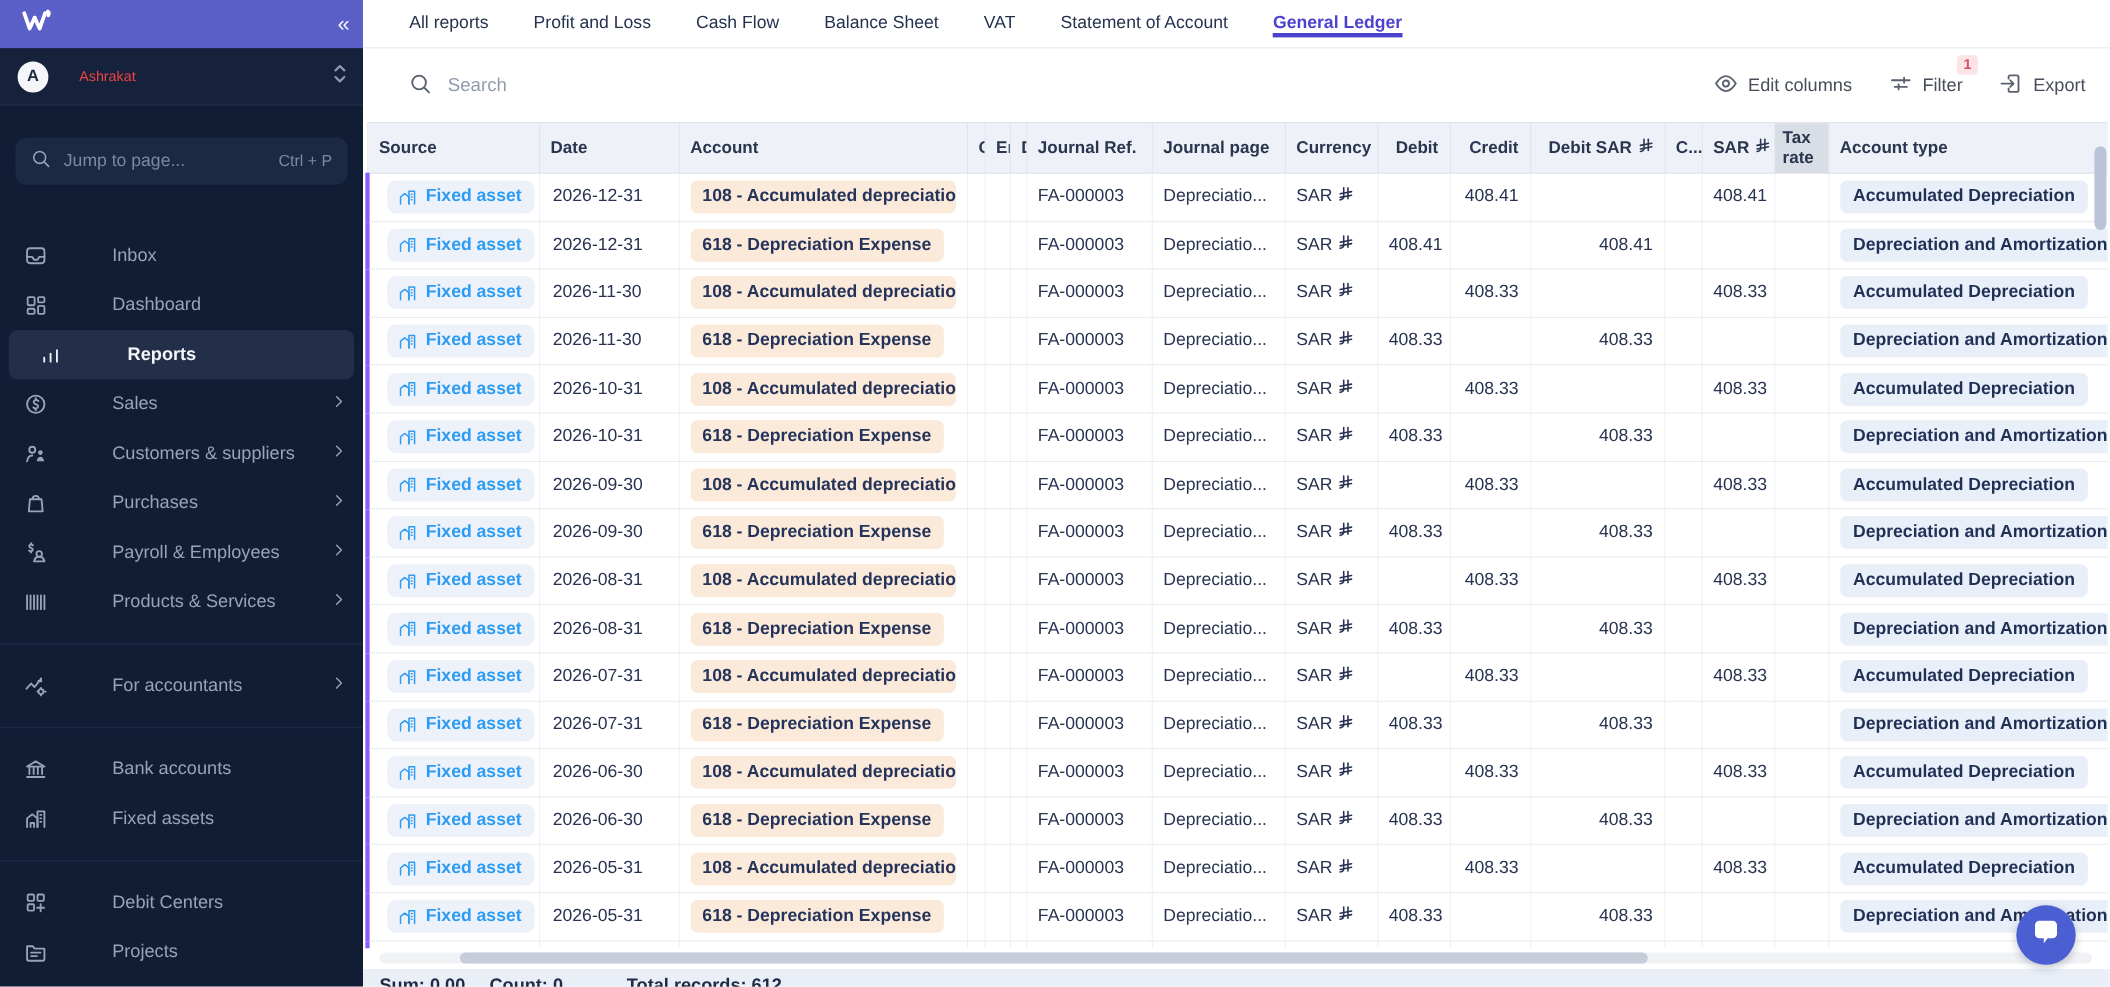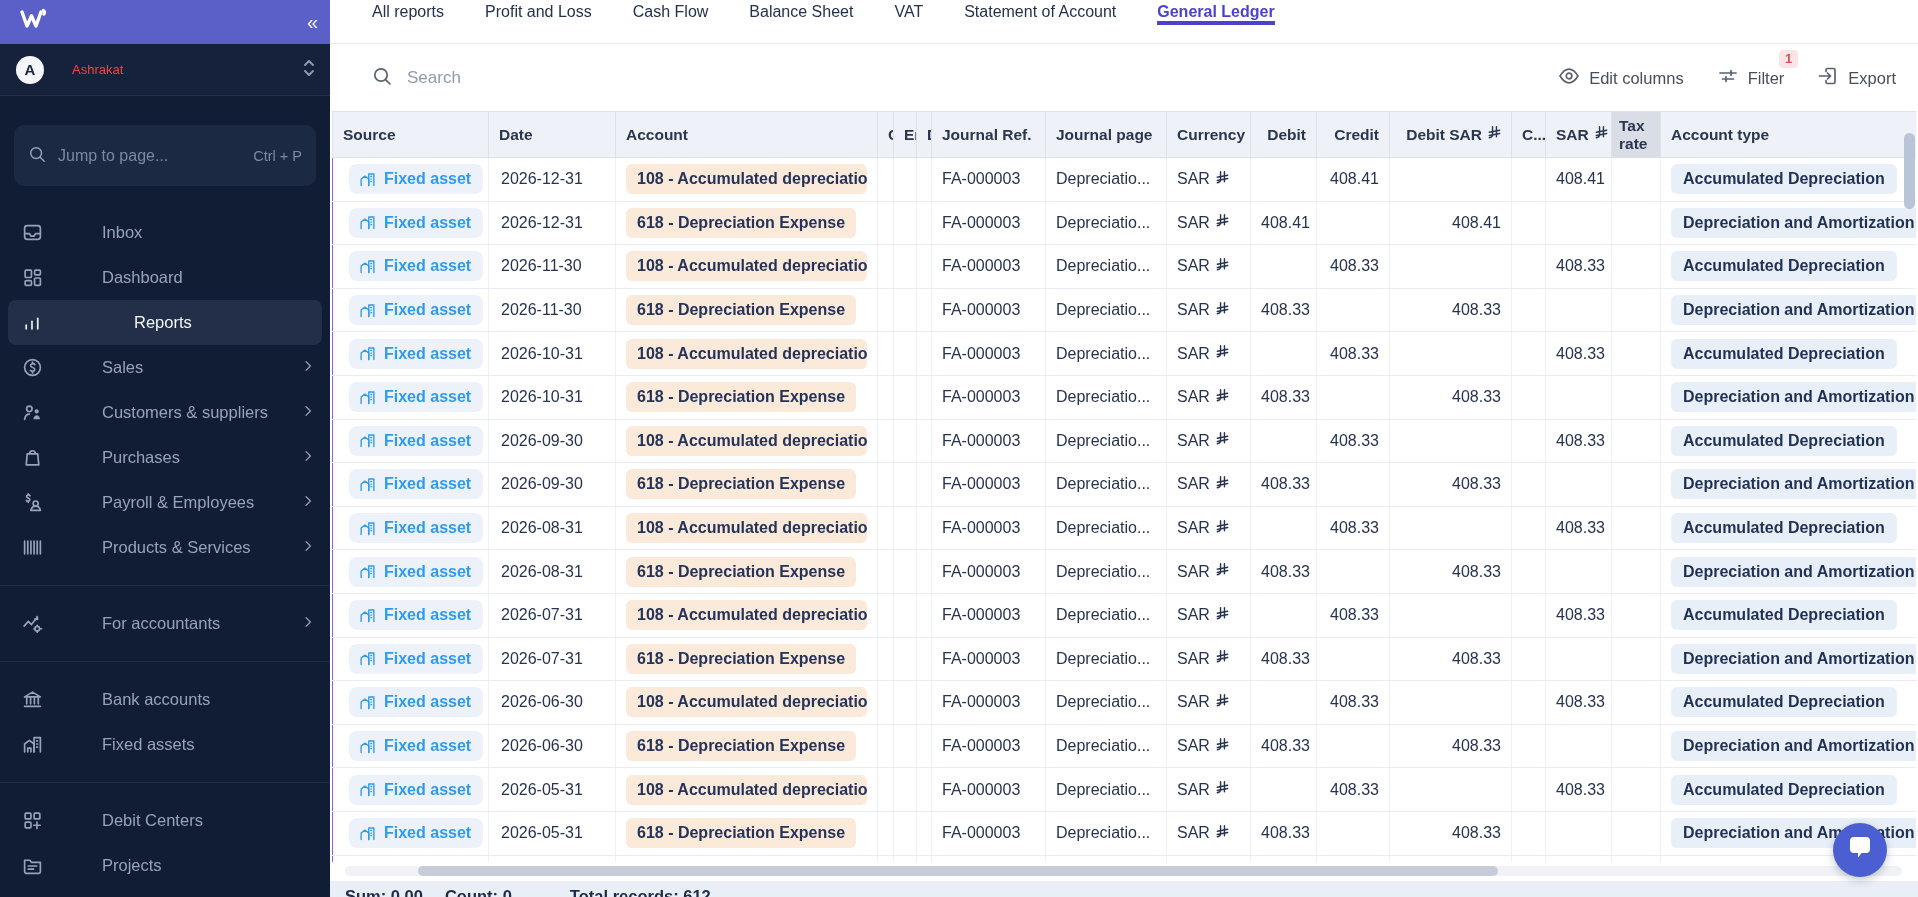--- a/index.html
+++ b/index.html
@@ -15,43 +15,43 @@
     padding:0 14px 0 18px; }
   .sb-collapse { color:#fff; font-size:20px; letter-spacing:-2px; cursor:pointer;
     opacity:.95; background:none; border:none; font-family:inherit; }
   .sb-account { position:absolute; left:0; top:44px; width:330px; height:52px;
     background:#16223c; border-bottom:1px solid #24304b; display:flex; align-items:center;
     padding:0 14px 0 16px; }
   .avatar { width:28px; height:28px; border-radius:50%; background:#f4f6fa; color:#1b2740;
     font-weight:700; font-size:15px; display:flex; align-items:center; justify-content:center; }
   .sb-account-name { margin-left:28px; color:#ef4444; font-size:13px; flex:1; }
   .sb-updown { color:#8b98b0; }
-  .sb-jump { position:absolute; left:14px; right:14px; top:125px; height:61px;
+  .sb-jump { position:absolute; left:14px; right:14px; top:125px; height:43px;
     background:#1c2943; border-radius:10px; display:flex; align-items:center; padding:0 14px; }
   .sb-jump input { flex:1; background:transparent; border:none; outline:none;
     color:#cdd5e2; font-size:16px; margin-left:12px; font-family:inherit; min-width:0; }
   .sb-jump input::placeholder { color:#7d89a3; }
   .sb-jump .shortcut { color:#7d89a3; font-size:14.5px; white-space:nowrap; }
   .sb-nav { position:absolute; left:0; top:210px; width:330px; }
   .nav-item { height:45px; display:flex; align-items:center; padding:0 14px 0 22px;
     font-size:16.5px; color:#97a3b9; cursor:pointer; position:relative; }
   .nav-item .ic { width:21px; height:21px; margin-right:17px; flex:none; }
   .nav-item .lbl { flex:1; white-space:nowrap;margin-left:42px; }
   .nav-item .chev { flex:none; }
   .nav-item.active { background:#232f49; border-radius:8px; margin:0 8px;
-    padding:0 6px 0 14px; color:#f4f6fa; font-weight:400;gap:32px; }
+    padding:0 6px 0 28px; color:#f4f6fa; font-weight:700; }
   .nav-div { height:1px; background:#1e2b45; margin:15px 0 15px 0; }
   svg.sico { stroke:#97a3b9; fill:none; stroke-width:1.6; stroke-linecap:round; stroke-linejoin:round; }
   .nav-item.active svg.sico { stroke:#eef1f7; }
 
   
   .main { position:absolute; left:330px; top:0; right:0; height:897px; background:#fff; }
 
   .tabbar { position:absolute; left:0; top:0; right:0; height:44px;
-    border-bottom:1px solid #e7e9ee; display:flex; align-items:flex-start; padding-left:42px; gap:41px; }
+    border-bottom:1px solid #e7e9ee; display:flex; align-items:center; padding-left:42px; gap:41px; }
   .tab { display:flex; align-items:center; font-size:16px; color:#24324e; font-weight:500;
     cursor:pointer; border-bottom:4px solid transparent; padding-top:3px; white-space:nowrap; }
   .tab.active { color:#4c42cf; font-weight:600; border-bottom-color:#4c42cf; }
 
   .toolbar { position:absolute; left:0; top:45px; right:0; height:66px;
     display:flex; align-items:center; padding:0 22px 0 42px; }
   .tb-search { display:flex; align-items:center; flex:1; }
   .tb-search input { border:none; outline:none; font-size:17px; color:#2a3550;
     margin-left:15px; width:400px; font-family:inherit; background:transparent; }
   .tb-search input::placeholder { color:#929cad; }
@@ -66,21 +66,21 @@
   .table-wrap { position:absolute; left:2px; top:111px; width:1584px; height:751px; overflow:hidden; }
   table.gl { border-collapse:collapse; table-layout:fixed; width:1608px; }
   .gl th { background:#eef1f7; height:46px; font-size:15.5px; font-weight:700; color:#2a3550;
     text-align:left; padding:0 10px; border:1px solid #dde2eb; border-left:none; white-space:nowrap;
     overflow:hidden; }
   .gl th:first-child { border-left:1px solid #dde2eb; }
   .gl th.num, .gl td.num { text-align:right; }
   .gl th.th-tax { background:#d9dde6; white-space:normal; line-height:1.12; padding:0 7px; }
   .gl td { height:43.6px; font-size:16px; color:#273350; padding:0 10px; white-space:nowrap;
     border-bottom:1px solid #e9ecf2; border-right:1px solid #eef1f6; overflow:hidden; }
-  .gl td:first-child { border-left:1px solid #8b5cf6;padding-left:16px; }
+  .gl td:first-child { border-left:4px solid #8b5cf6;padding-left:16px; }
   .gl td.c-date { font-weight:500; padding-left:12px; }
   .gl td.num { font-weight:500; }
   .gl td.c-narrow { padding:0 2px; }
   .gl td.c-atype { overflow:visible; }
   col.c-source{width:156px} col.c-date{width:127px} col.c-account{width:262px}
   col.c-n1{width:16px} col.c-n2{width:23px} col.c-n3{width:15px}
   col.c-jref{width:114px} col.c-notes{width:121px} col.c-curr{width:84px}
   col.c-debit{width:66px} col.c-credit{width:73px} col.c-dsar{width:122px}
   col.c-cmid{width:34px} col.c-csar{width:66px} col.c-tax{width:49px} col.c-atype{width:280px}
 

